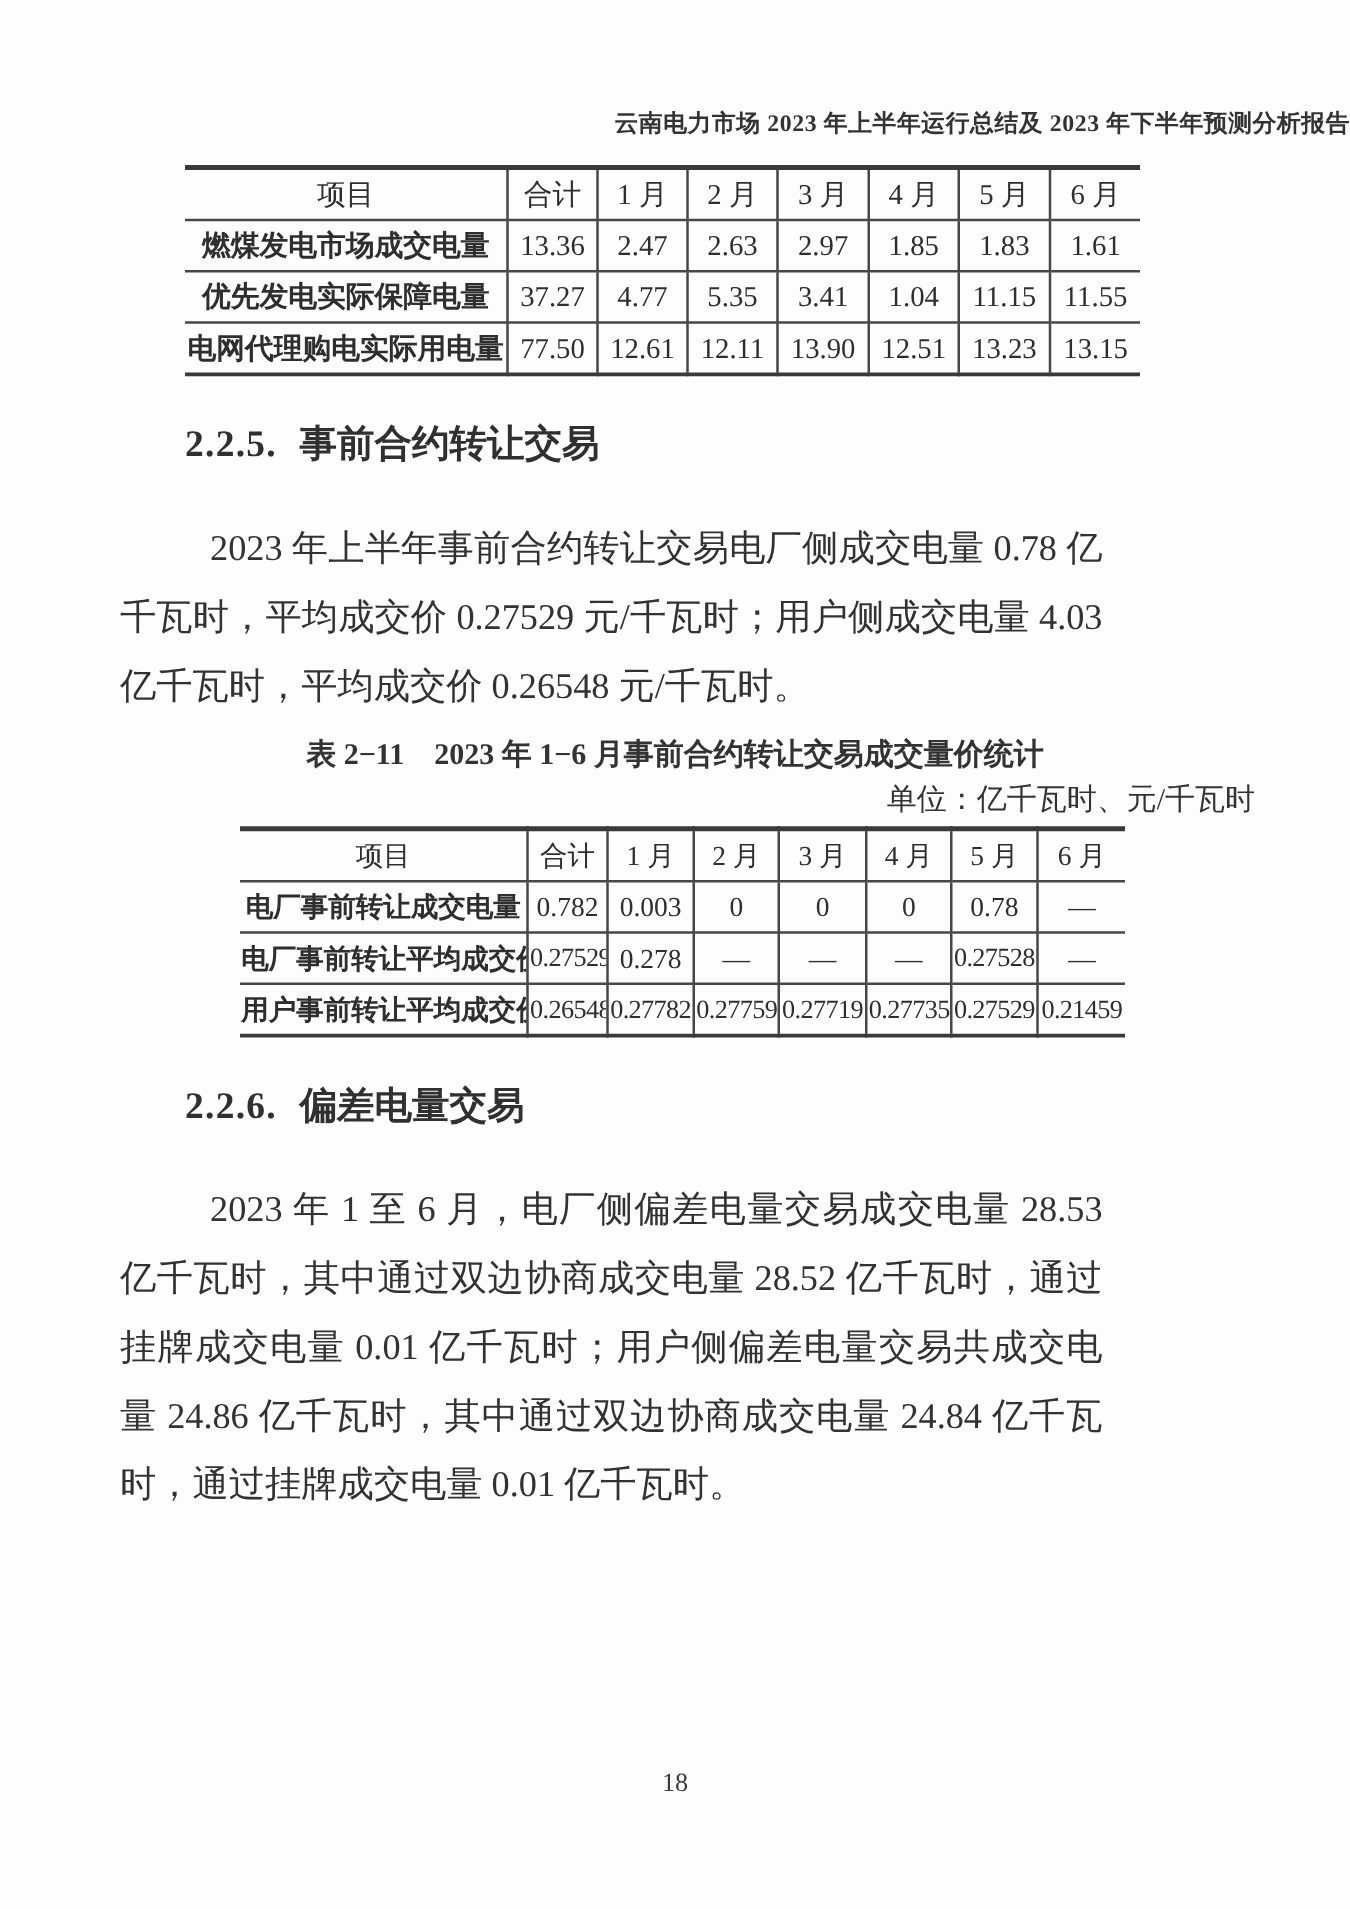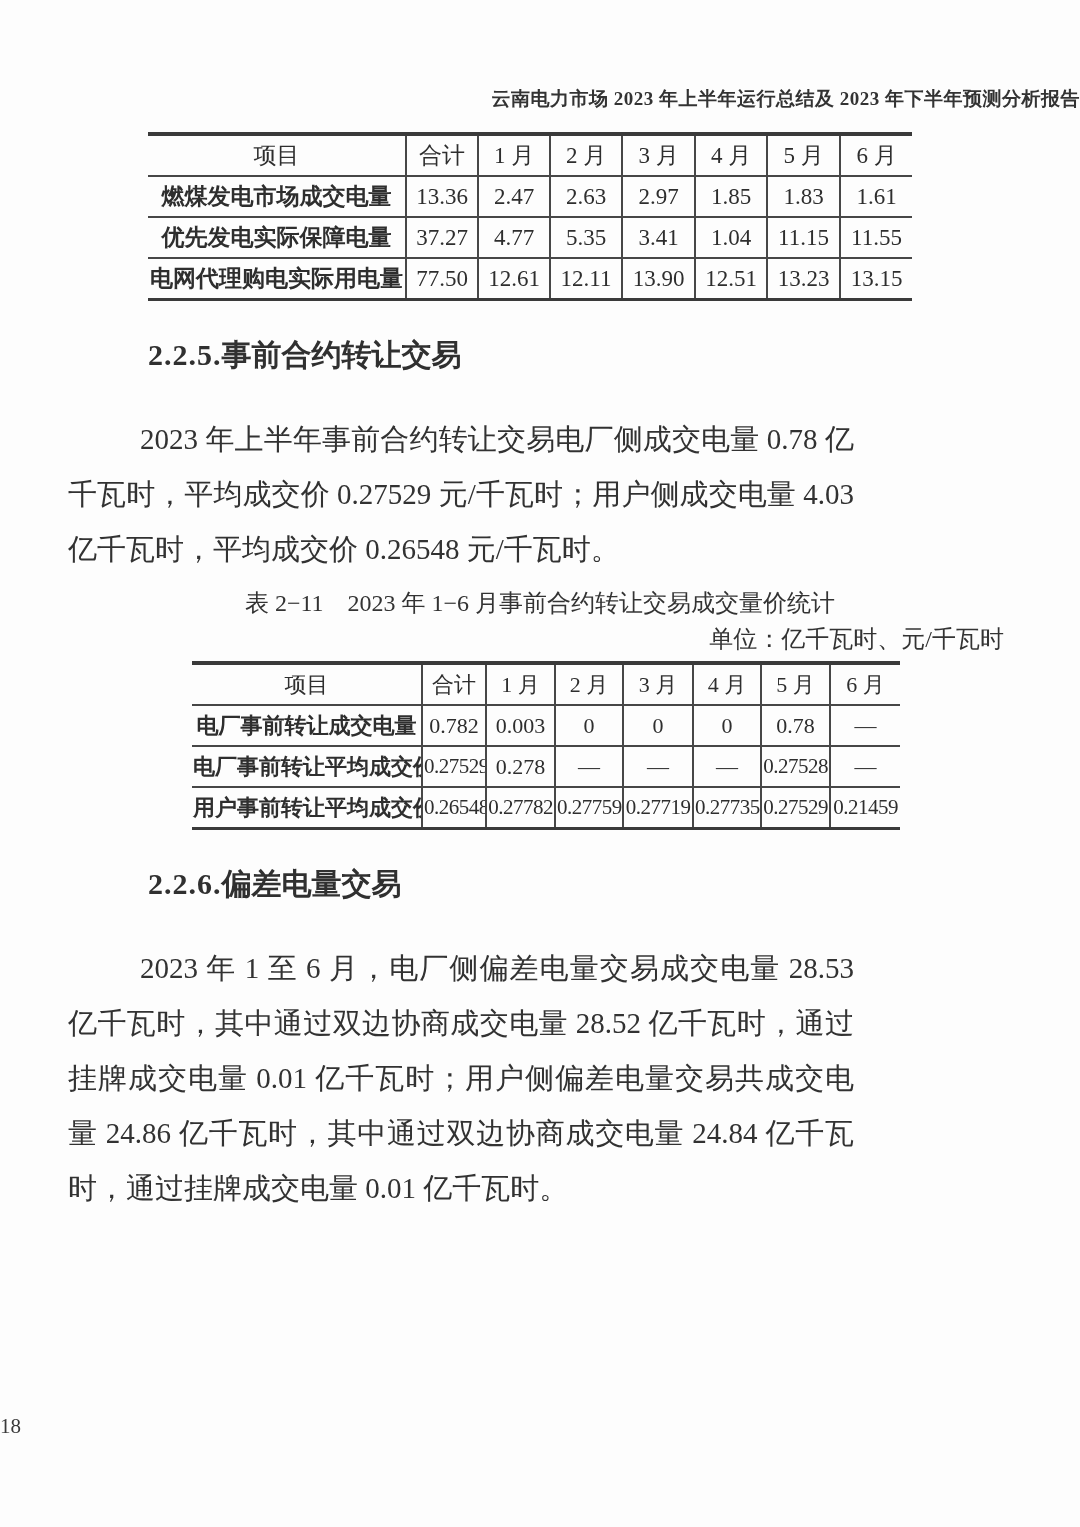--- a/index.html
+++ b/index.html
@@ -42,55 +42,55 @@
 
   #table1 { margin: 20px 0 0 148px; width: 764px; }
   #table1 th, #table1 td { height: 39px; font-size: 23px; }
 
   .sec-heading {
     margin: 34px 0 0 148px;
     font-size: 30px;
     font-weight: bold;
     color: #303030;
   }
-  .sec-heading .sec-num { letter-spacing: 1px; }
+  .sec-heading .sec-num { margin-right: 18px; letter-spacing: 1px; }
 
   .body-para {
     width: 786px;
-    margin: 36px 0 0 68px;
+    margin: 36px 0 0 96px;
     font-size: 29px;
     line-height: 55px;
     text-align: justify;
     text-indent: 72px;
     color: #323232;
   }
 
   .tbl-caption {
     margin: 10px 0 0 0;
     text-align: center;
     font-size: 24px;
-    font-weight: normal;
+    font-weight: bold;
     color: #333;
   }
   .tbl-unit {
     margin: 4px 76px 0 0;
     text-align: right;
     font-size: 24px;
     color: #333;
   }
 
   #table2 { margin: 6px 0 0 192px; width: 708px; }
   #table2 th, #table2 td { height: 39px; font-size: 22px; }
   #table2 td.num-wide { font-size: 21px; letter-spacing: -0.5px; text-align: center; }
 
   .page-number {
     position: absolute;
     bottom: 88px; left: 0;
     width: 100%;
-    text-align: left;
+    text-align: center;
     font-size: 21px;
     color: #3a3a3a;
   }
 </style>
 </head>
 <body>
 
 <div class="doc-header">云南电力市场 2023 年上半年运行总结及 2023 年下半年预测分析报告</div>
 
 <table class="tbl" id="table1">

